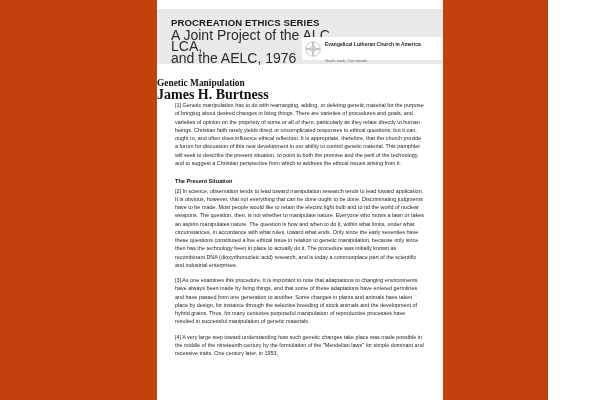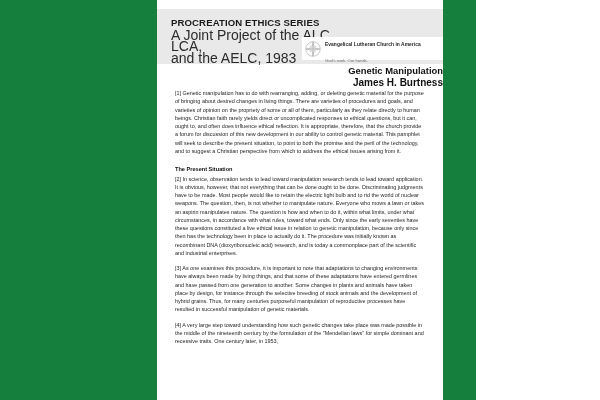--- a/index.html
+++ b/index.html
@@ -10,23 +10,23 @@
     width: 600px;
     height: 400px;
     overflow: hidden;
     background: #ffffff;
     font-family: "Liberation Sans", sans-serif;
     -webkit-font-smoothing: antialiased;
   }
 
   #viewport {
     position: relative;
-    width: 476px;
+    width: 548px;
     height: 400px;
-    background: #15803d;
+    background: #c2410c;
   }
 
   
   #page {
     position: absolute;
     left: 157px;
     top: 0px;
     width: 286px;
     height: 400px;
     background: #ffffff;
@@ -94,31 +94,32 @@
   }
   .logo-tag {
     font-size: 4.1px;
     color: #6a6a6a;
     margin-top: 1.6px;
     white-space: nowrap;
   }
 
   
   .doc-title-block {
-    margin-top: 1px;
-    text-align: right;
+    margin-top: 13px;
+    text-align: left;
+    font-family: Liberation Serif, serif;
   }
   .doc-title {
     font-size: 9.4px;
     font-weight: bold;
     color: #111111;
     line-height: 12px;
   }
   .doc-author {
-    font-size: 10px;
+    font-size: 14px;
     font-weight: bold;
     color: #111111;
     line-height: 12px;
   }
 
   
   .body-col {
     margin: 0 auto;
     padding: 0 18px 0 18px;
     box-sizing: border-box;
@@ -150,21 +151,21 @@
 </head>
 <body>
 
 <div id="viewport">
   <div id="page">
 
     <div class="masthead">
       <div class="masthead-text">
         <div class="series-title">PROCREATION ETHICS SERIES</div>
         <div class="series-sub">A Joint Project of the ALC, LCA,</div>
-        <div class="series-sub">and the AELC, 1983</div>
+        <div class="series-sub">and the AELC, 1976</div>
       </div>
 
       <div class="logo-plate">
         <span class="logo-mark">
           <svg viewBox="0 0 32 32" width="16" height="16" aria-hidden="true">
             <circle cx="16" cy="16" r="14.5" fill="none" stroke="#8d8d8d" stroke-width="1.6"></circle>
             <path d="M16 2.5 L16 29.5 M2.5 16 L29.5 16" stroke="#8d8d8d" stroke-width="3.2" fill="none"></path>
             <circle cx="16" cy="16" r="6.4" fill="none" stroke="#8d8d8d" stroke-width="1.6"></circle>
             <path d="M16 9.6 A6.4 6.4 0 0 1 22.4 16 A6.4 6.4 0 0 1 16 22.4 A6.4 6.4 0 0 1 9.6 16 A6.4 6.4 0 0 1 16 9.6 Z" fill="#c9c9c9"></path>
             <path d="M16 2.5 L16 29.5 M2.5 16 L29.5 16" stroke="#9b9b9b" stroke-width="2.4" fill="none"></path>

